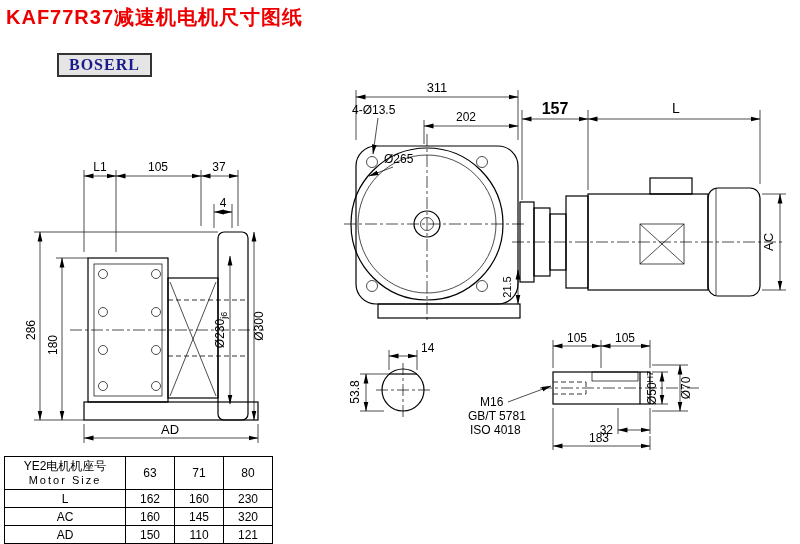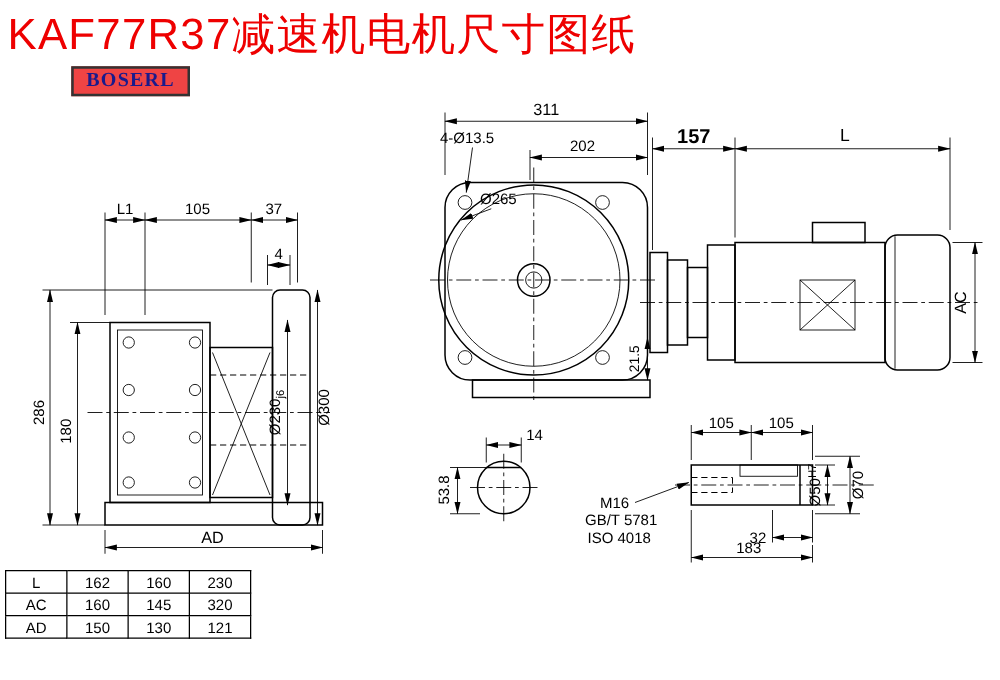--- a/index.html
+++ b/index.html
@@ -1,27 +1,27 @@
 <!DOCTYPE html>
 <html><head>
 <meta charset="utf-8">
 <style>
   html,body{margin:0;padding:0;}
   body{
     width:800px;height:544px;position:relative;background:#ffffff;
     font-family:"Liberation Sans",sans-serif;color:#000;overflow:hidden;
   }
   .page-title{
-    position:absolute;left:6px;top:4px;font-size:35px;font-weight:normal;color:#ee0000;
+    position:absolute;left:6px;top:4px;font-size:20px;font-weight:bold;color:#ee0000;
     letter-spacing:1px;white-space:nowrap;
   }
   .logo-box{
     position:absolute;left:57px;top:53px;border:2px solid #333;padding:1px 10px;
     font-family:"Liberation Serif",serif;font-weight:bold;font-size:16px;color:#1a1a8c;
-    letter-spacing:1px;background:#ef4444;
+    letter-spacing:1px;background:#e5e5e5;
   }
   svg{position:absolute;left:0;top:0;}
   svg text{font-family:"Liberation Sans",sans-serif;font-size:12px;fill:#000;}
   .obj{stroke:#000;stroke-width:1.2;fill:none;}
   .thin{stroke:#000;stroke-width:0.7;fill:none;}
   .dimln{stroke:#000;stroke-width:0.7;fill:none;}
   .cl{stroke:#000;stroke-width:0.7;fill:none;stroke-dasharray:12 3 3 3;}
   .hid{stroke:#000;stroke-width:0.8;fill:none;stroke-dasharray:5 3;}
   .dimb{font-size:16px;font-weight:bold;}
   .spec-table{
@@ -218,32 +218,41 @@
 
     <line class="dimln" x1="508" y1="402" x2="551" y2="386" marker-end="url(#arr)"></line>
     <text x="480" y="406" text-anchor="start">M16</text>
     <text x="468" y="420" text-anchor="start">GB/T 5781</text>
     <text x="470" y="434" text-anchor="start">ISO 4018</text>
   </g>
 </svg>
 
 <table class="spec-table">
   <tbody>
+      <tr>
+    <td class="hd">
+      <div>YE2电机机座号</div>
+      <div class="hd-en">Motor Size</div>
+    </td>
+    <td>63</td>
+    <td>71</td>
+    <td>80</td>
+  </tr>
   <tr>
     <td>L</td>
     <td>162</td>
     <td>160</td>
     <td>230</td>
   </tr>
   <tr>
     <td>AC</td>
     <td>160</td>
     <td>145</td>
     <td>320</td>
   </tr>
   <tr>
     <td>AD</td>
     <td>150</td>
-    <td>130</td>
+    <td>110</td>
     <td>121</td>
   </tr>
 </tbody>
   </table>
 
 </body></html>

